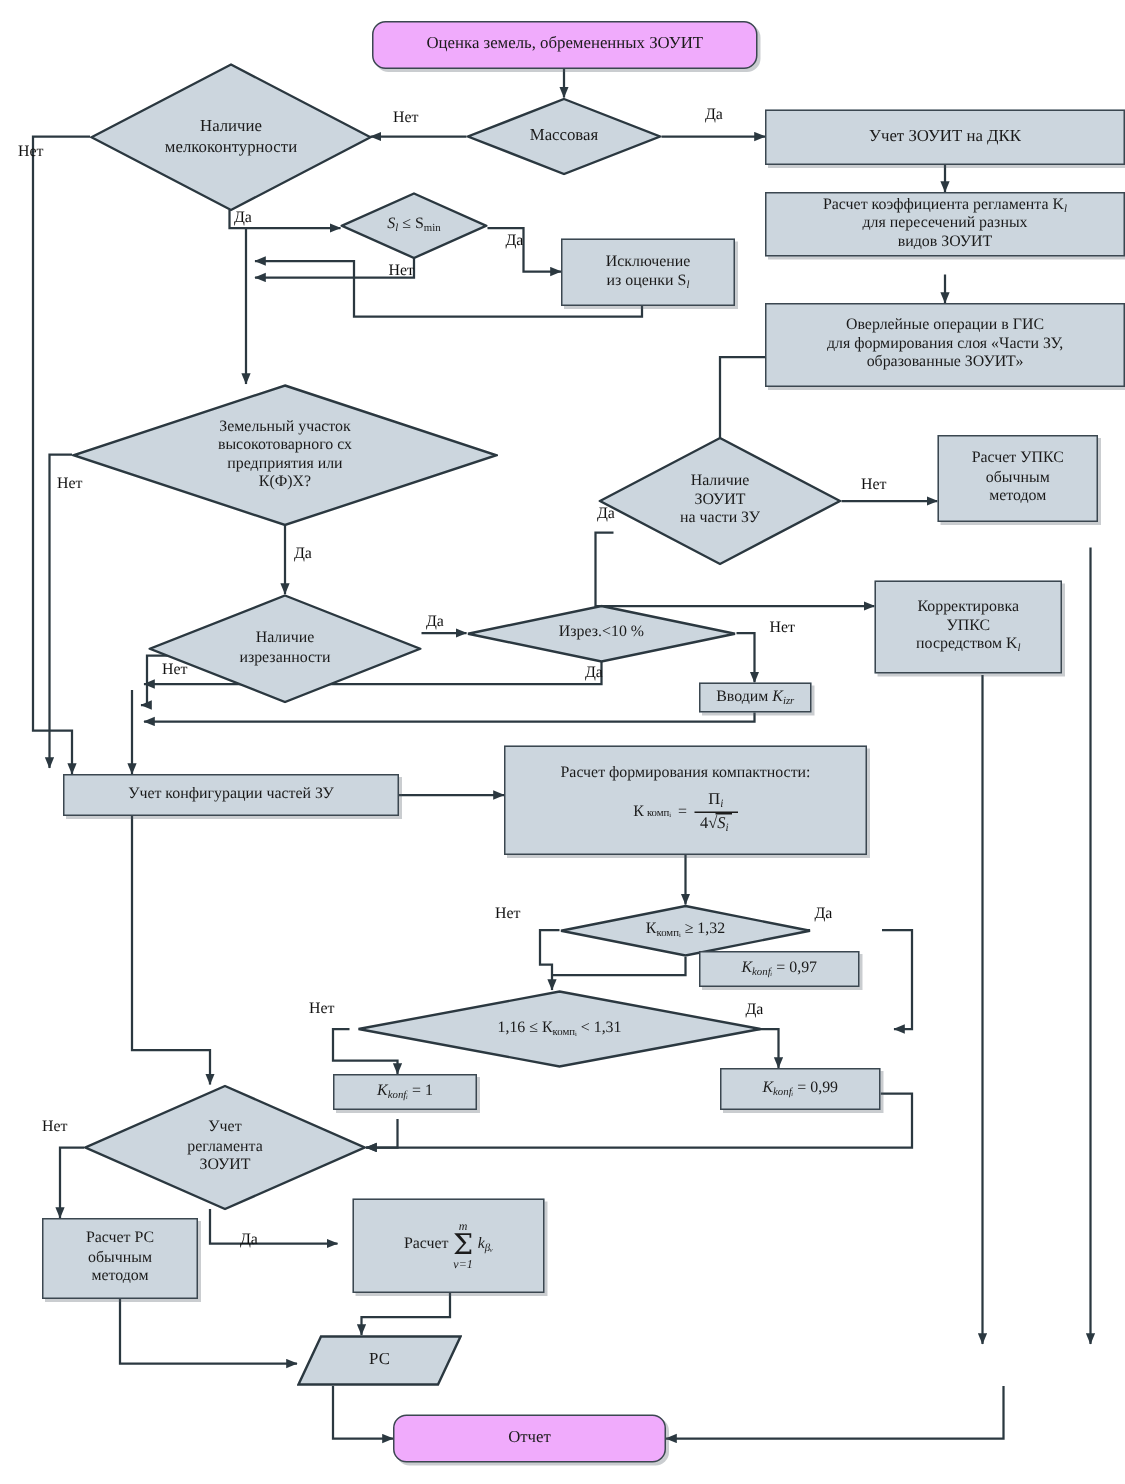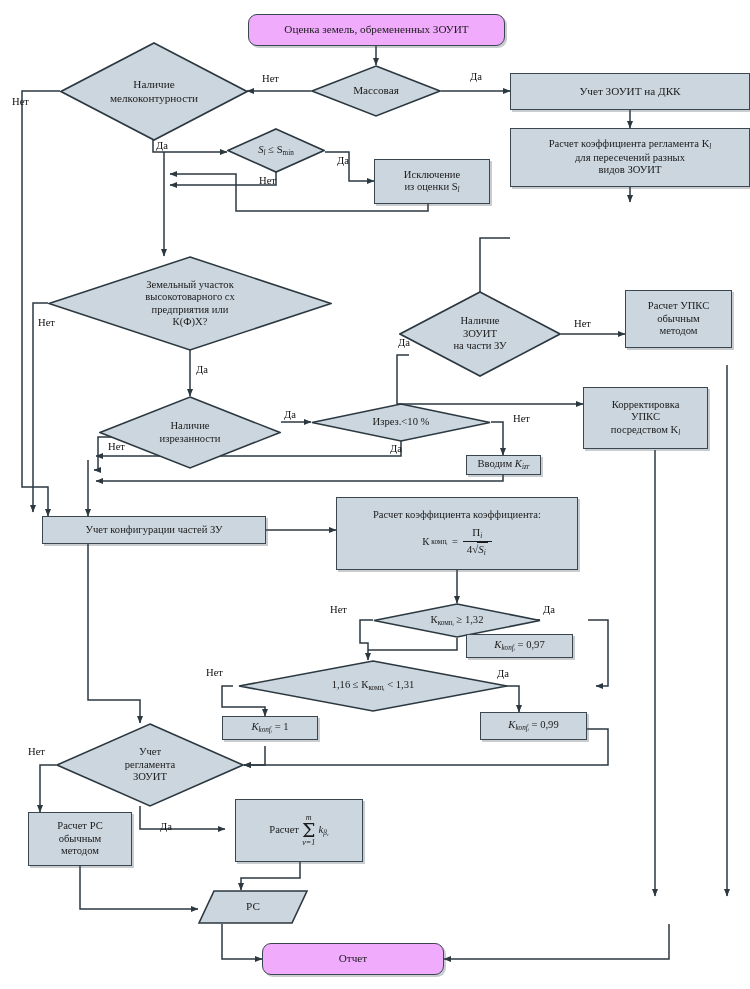--- a/index.html
+++ b/index.html
@@ -164,28 +164,35 @@
     <span>
       <span>Исключение</span><br>
       <span>из оценки S</span><sub class="it">l</sub>
     </span>
   </div>
 
   <div class="node rect f11" style="left:510px;top:73px;width:240px;height:37px;">
     <span>Учет ЗОУИТ на ДКК</span>
   </div>
 
-  <div class="node rect f105" style="left:510px;top:128px;width:240px;height:59px;">
+  <div class="node rect f105" style="left:510px;top:128px;width:240px;height:43px;">
     <span>
       <span>Расчет коэффициента регламента K</span><sub class="it">l</sub><br>
       <span>для пересечений разных</span><br>
       <span>видов ЗОУИТ</span>
     </span>
   </div>
 
+  <div class="node rect f105" style="left:510px;top:202px;width:240px;height:56px;">
+    <span>
+      <span>Оверлейные операции в ГИС</span><br>
+      <span>для формирования слоя «Части ЗУ,</span><br>
+      <span>образованные ЗОУИТ»</span>
+    </span>
+  </div>
 
   <div class="node dia f105" style="left:399px;top:291px;width:162px;height:86px;">
     <svg class="dshape" viewBox="0 0 162 86" preserveAspectRatio="none">
       <polygon points="81,1 161,43 81,85 1,43" fill="#ccd6de" stroke="#2b3840" stroke-width="1.6"></polygon>
     </svg>
     <span class="dtext">
       <span>Наличие</span><br>
       <span>ЗОУИТ</span><br>
       <span>на части ЗУ</span>
     </span>
@@ -240,21 +247,21 @@
     <span>
       <span>Вводим </span><span class="it">K</span><sub class="it">izr</sub>
     </span>
   </div>
 
   <div class="node rect f105" style="left:42px;top:516px;width:224px;height:28px;">
     <span>Учет конфигурации частей ЗУ</span>
   </div>
 
   <div class="node rect f105" style="left:336px;top:497px;width:242px;height:73px;flex-direction:column;justify-content:center;">
-    <div style="margin-bottom:4px;">Расчет коэффициента коэффициента:</div>
+    <div style="margin-bottom:4px;">Расчет формирования компактности:</div>
     <div class="formula">
       <span>К</span>
         <sub>компᵢ</sub>
       <span>&nbsp;=&nbsp;</span>
       <span class="frac">
         <span class="num"><span>П</span><sub class="it">i</sub></span>
         <span class="den"><span>4</span><span>√</span><span class="sqrt"><span class="it">S</span><sub class="it">i</sub></span></span>
       </span>
     </div>
   </div>

